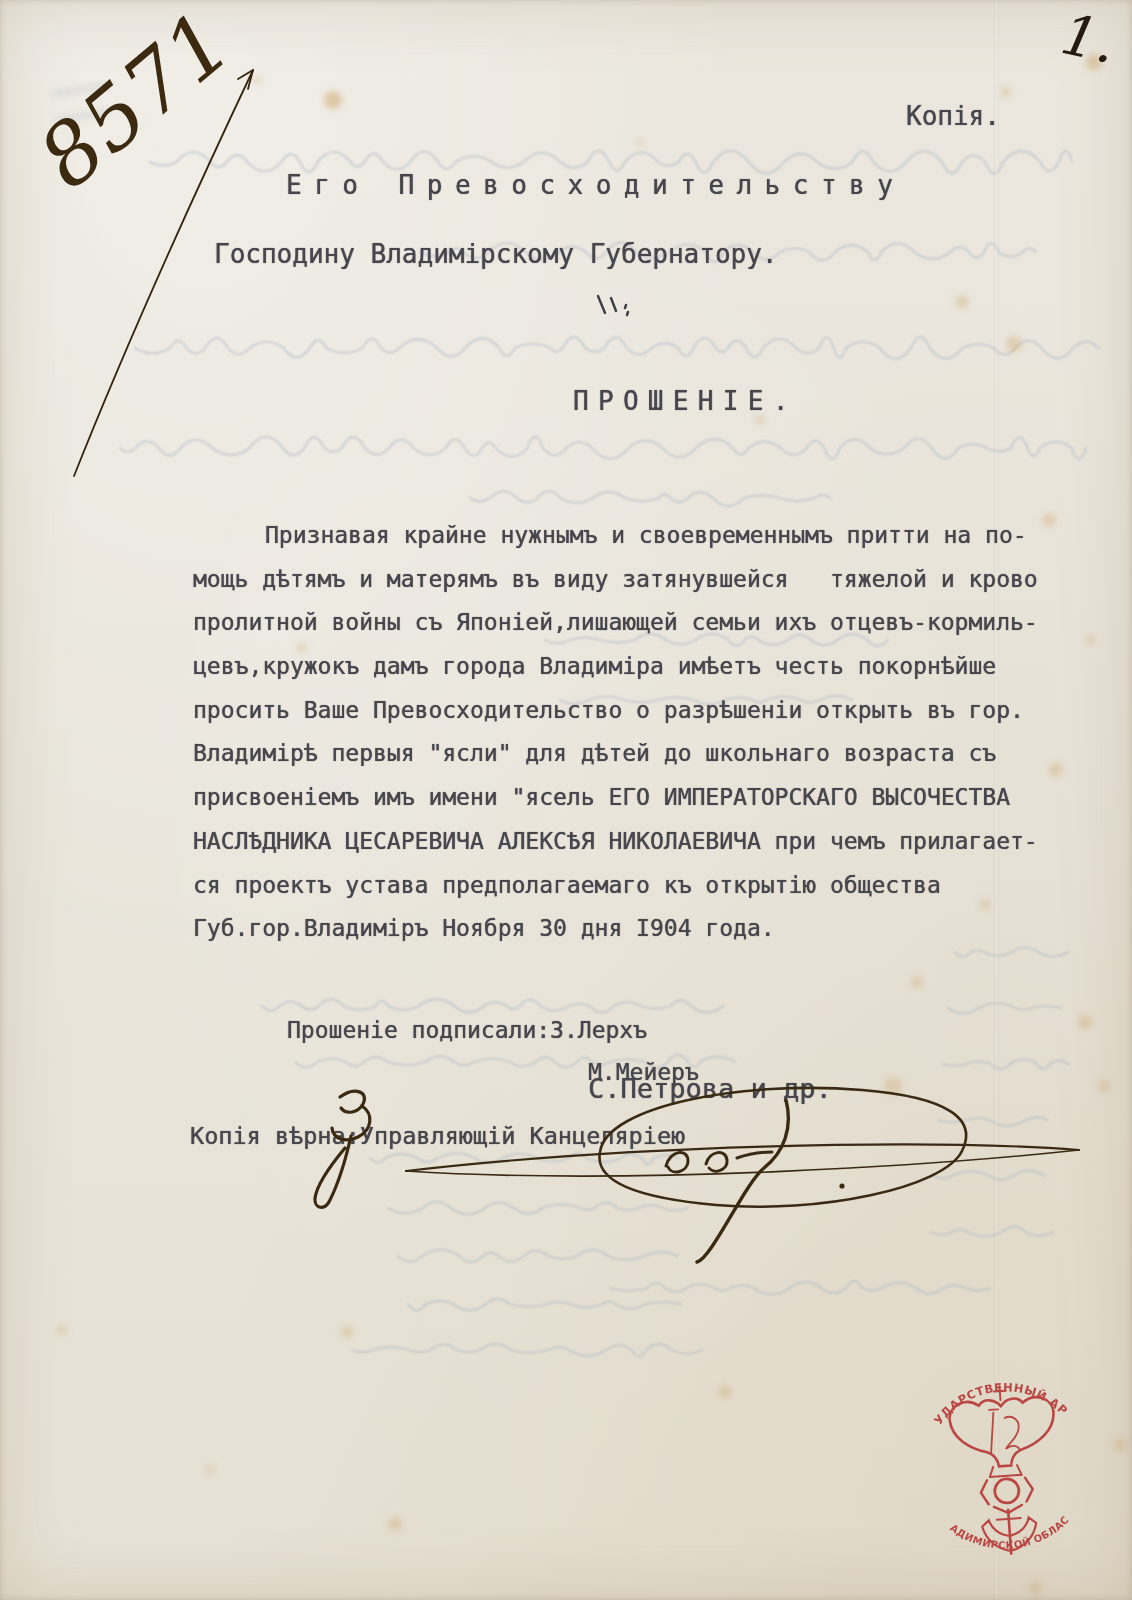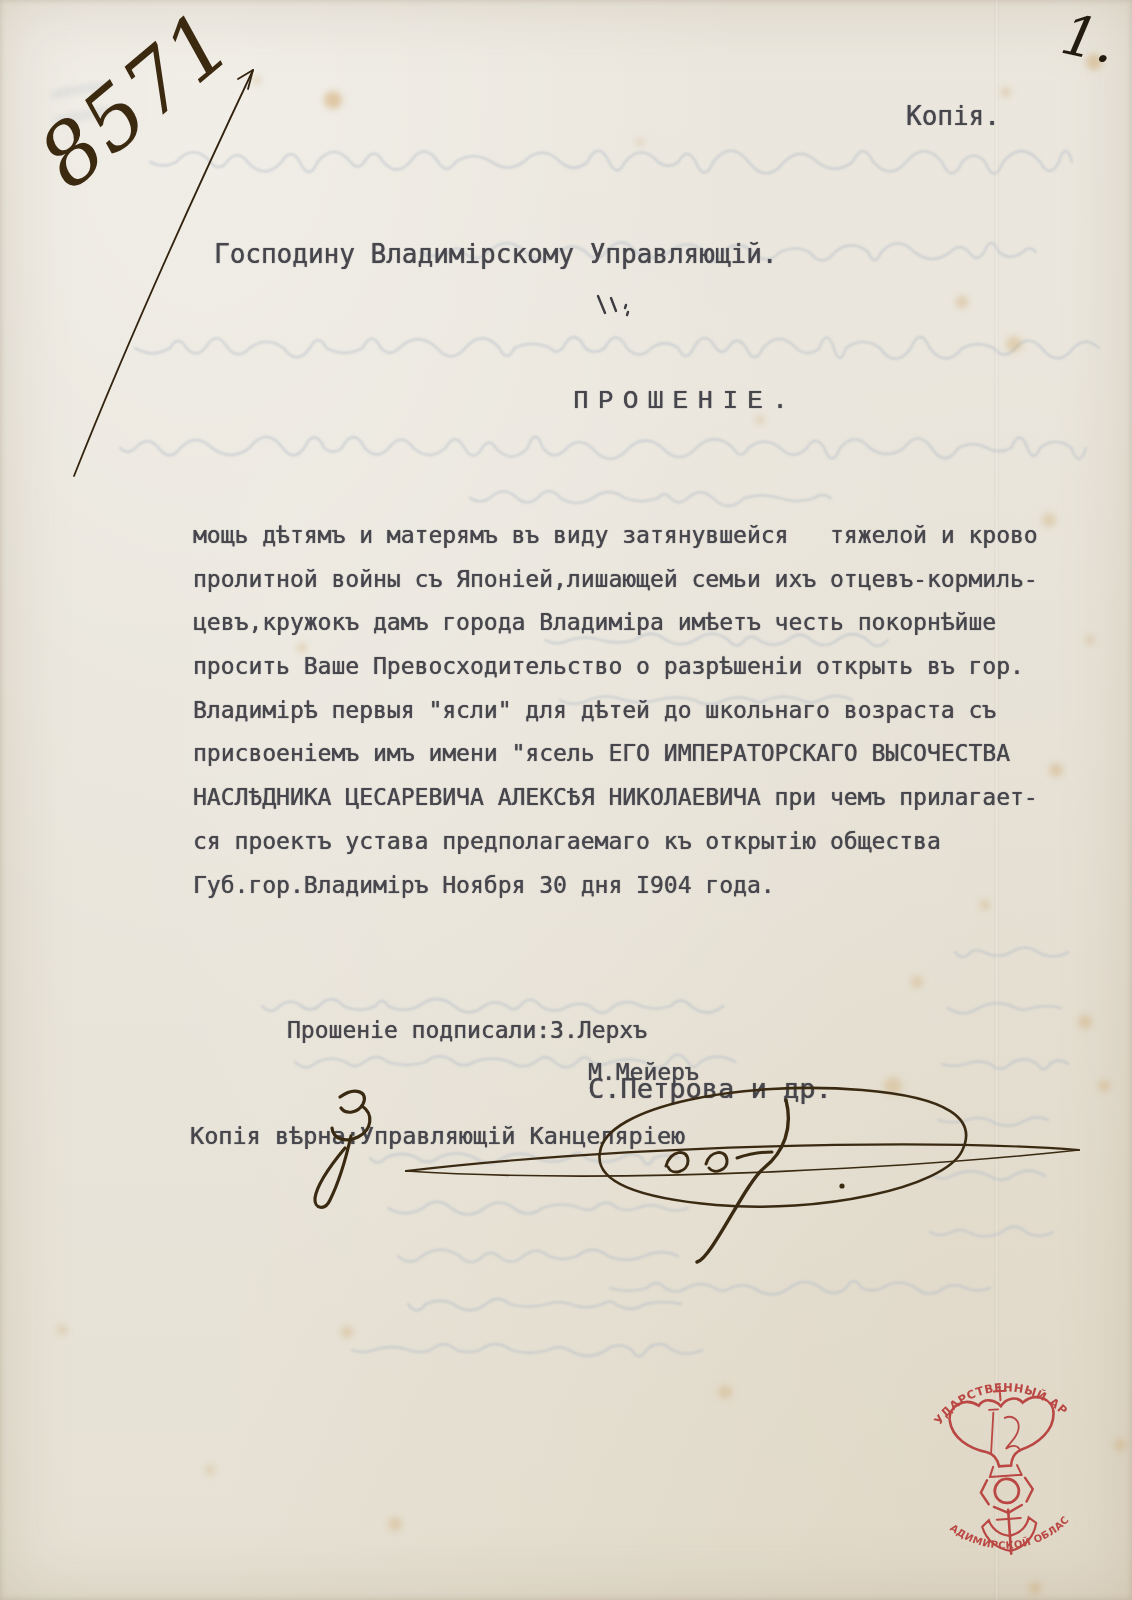--- a/index.html
+++ b/index.html
@@ -14,21 +14,21 @@
     font-family:"DejaVu Sans Mono","DejaVu Sans",monospace;
   }
   .typed{
     position:absolute; white-space:pre;
     color:#46464c;
     text-shadow:0 0 1px rgba(58,58,68,.85), .4px .4px 0 rgba(58,58,68,.35);
   }
   .t-copy{left:906px; top:101px; font-size:26px;}
   .t-addr1{left:286px; top:170px; font-size:26px; letter-spacing:12.5px;}
   .t-addr2{left:214px; top:239px; font-size:26px;}
-  .t-title{left:573px; top:386px; font-size:26px; letter-spacing:9.3px;font-family:Liberation Mono, monospace;}
+  .t-title{left:573px; top:386px; font-size:26px; letter-spacing:9.3px;}
   .body-block{position:absolute; left:193px; top:514px; width:905px;}
   .body-line{font-size:23px; line-height:43.7px; height:43.7px; white-space:pre;
     color:#46464c; text-shadow:0 0 1px rgba(58,58,68,.85), .4px .4px 0 rgba(58,58,68,.35);}
   .body-line.indent{padding-left:72px;}
   .t-sig1{left:287px; top:981px; font-size:23px;margin-top:36px;}
   .t-sig2{left:588px; top:1027px; font-size:23px;margin-top:32px;}
   .t-sig3{left:588px; top:1073px; font-size:27px;}
   .t-cert{left:190px; top:1122px; font-size:23.5px;}
   .hand{
     position:absolute; font-family:"DejaVu Serif",serif; font-style:italic;
@@ -124,34 +124,36 @@
   <svg class="overlay" width="1132" height="1600">
     <g stroke="#33240f" fill="none" stroke-linecap="round">
       <path d="M253,70 C200,182 132,330 74,476" stroke-width="1.8"></path>
       <path d="M253,70 L238,79 M253,70 L248,89" stroke-width="1.8"></path>
     </g>
   </svg>
 
   <div class="hand h-page">1.</div>
 
   <div class="typed t-copy">Копія.</div>
-  <div class="typed t-addr2">Господину Владимірскому Управляющій.</div>
+  <div class="typed t-addr1">Его Превосходительству</div>
+  <div class="typed t-addr2">Господину Владимірскому Губернатору.</div>
 
   <svg class="overlay" width="1132" height="1600">
     <g stroke="#3c3c42" stroke-width="2.4" stroke-linecap="round">
       <path d="M598,296 L605,313"></path>
         <path d="M611,298 L616,311"></path>
       <path d="M626,305 L625,308"></path>
         <path d="M628,312 L627,315"></path>
     </g>
   </svg>
 
   <div class="typed t-title">ПРОШЕНІЕ.</div>
 
   <div class="body-block">
+    <div class="body-line indent">Признавая крайне нужнымъ и своевременнымъ притти на по-</div>
     <div class="body-line">мощь дѣтямъ и матерямъ въ виду затянувшейся   тяжелой и крово</div>
     <div class="body-line">пролитной войны съ Японіей,лишающей семьи ихъ отцевъ-кормиль-</div>
     <div class="body-line">цевъ,кружокъ дамъ города Владиміра имѣетъ честь покорнѣйше</div>
     <div class="body-line">просить Ваше Превосходительство о разрѣшеніи открыть въ гор.</div>
     <div class="body-line">Владимірѣ первыя "ясли" для дѣтей до школьнаго возраста съ</div>
     <div class="body-line">присвоеніемъ имъ имени "ясель ЕГО ИМПЕРАТОРСКАГО ВЫСОЧЕСТВА</div>
     <div class="body-line">НАСЛѢДНИКА ЦЕСАРЕВИЧА АЛЕКСѢЯ НИКОЛАЕВИЧА при чемъ прилагает-</div>
     <div class="body-line">ся проектъ устава предполагаемаго къ открытію общества</div>
     <div class="body-line">Губ.гор.Владиміръ Ноября 30 дня I904 года.</div>
   </div>

